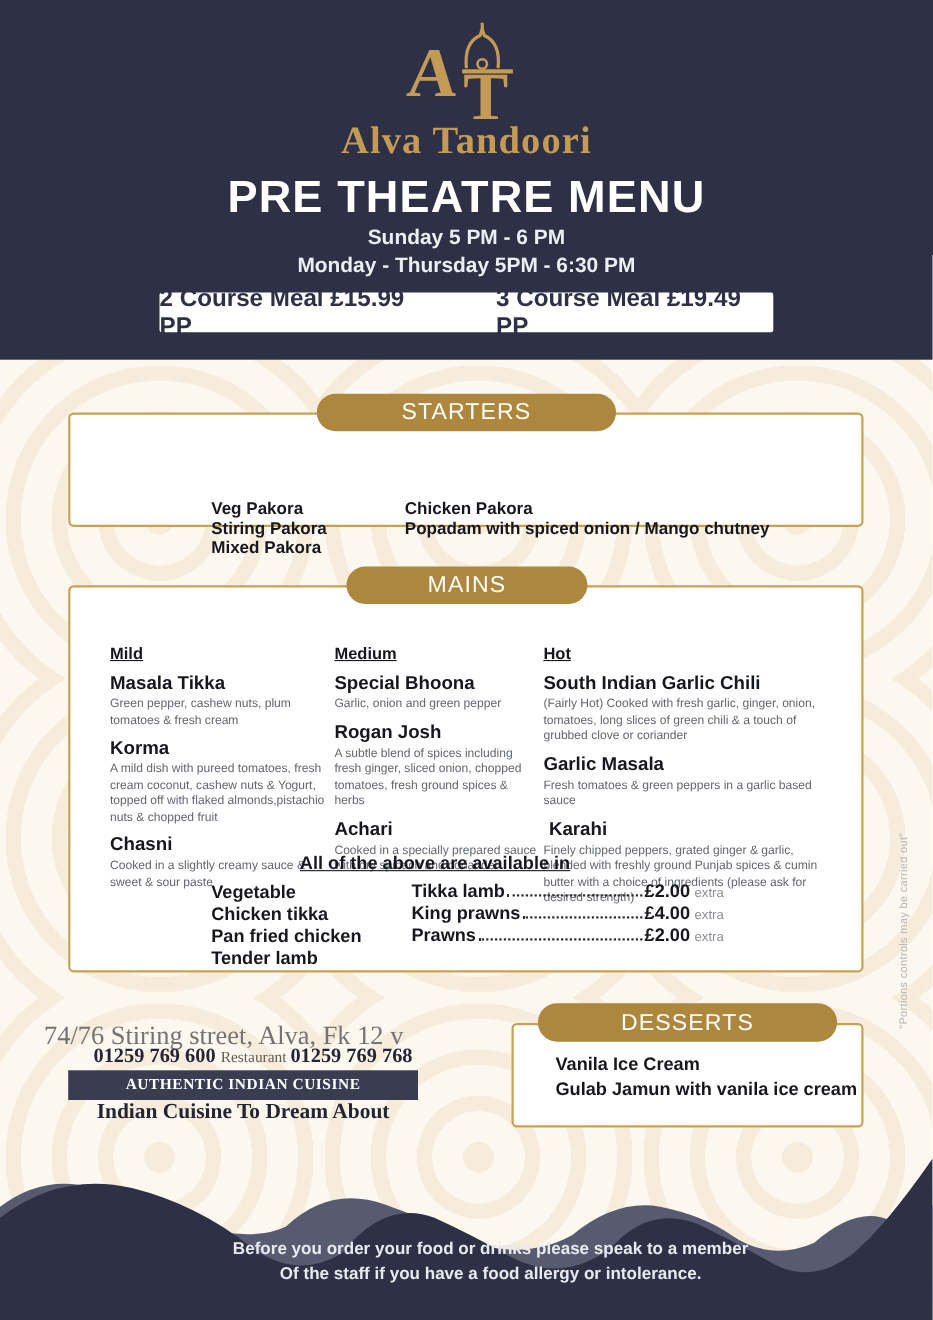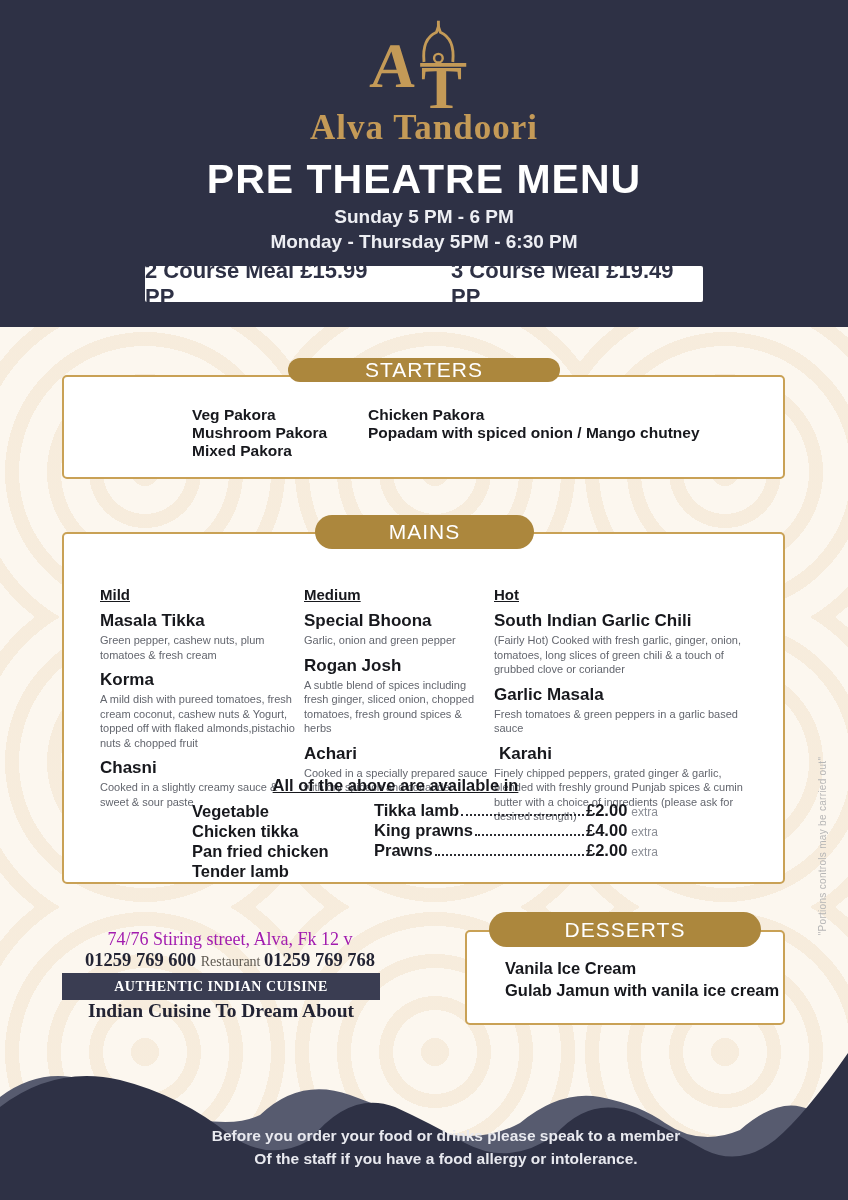--- a/index.html
+++ b/index.html
@@ -39,22 +39,22 @@
   .pill {
     position:absolute; background:#AC873D; color:#ffffff; border-radius:20px;
     display:flex; align-items:center; justify-content:center;
     font-size:21px; letter-spacing:1px; z-index:3;
   }
   .box {
     position:absolute; background:#ffffff; border:2px solid #C9A155;
     border-radius:5px; z-index:2;
   }
   .starters-box { left:62px; top:375px; width:723px; height:104px; }
-  .starters-pill { left:288px; top:358px; width:272px; height:24px; }
-  .st-col { position:absolute; z-index:4; font-size:15.5px; font-weight:600; color:#17181D; line-height:18px; }
+  .starters-pill { left:288px; top:358px; width:272px; height:34px; }
+  .st-col { position:absolute; z-index:4; font-size:15.5px; font-weight:600; color:#17181D; line-height:18px;margin-top:48px; }
   .st-col1 { left:192px; top:406px; }
   .st-col2 { left:368px; top:406px; }
 
   .mains-box { left:62px; top:532px; width:723px; height:352px; }
   .mains-pill { left:315px; top:515px; width:219px; height:34px; }
   .mains-note {
     position:absolute; left:87px; top:558px; width:670px; z-index:4;
     font-size:13.5px; font-weight:600; color:#17181D;
   }
   .mcol { position:absolute; top:586px; z-index:4; }
@@ -73,22 +73,22 @@
     position:absolute; left:192px; top:801px; z-index:4;
     font-size:16.5px; font-weight:600; color:#17181D; line-height:20px;
   }
   .avail-extras { position:absolute; left:374px; top:801px; width:284px; z-index:4; }
   .extra-row { display:flex; align-items:baseline; height:20px; font-size:16.5px; font-weight:600; color:#17181D; }
   .leader { flex:1; border-bottom:2px dotted #2A2B31; margin:0 2px 3px 2px; }
   .extra-sfx { font-size:12px; font-weight:400; color:#8B8E96; margin-left:4px; }
 
   
   .addr1 {
-    position:absolute; left:40px; top:929px; width:380px; text-align:center;
-    font-family:"Liberation Serif", serif; font-size:18px; color:#a21caf; z-index:4;
+    position:absolute; left:40px; top:929px; width:380px; 
+    font-family:"Liberation Serif", serif; font-size:24px; color:#737373; z-index:4;
   }
   .addr2 {
     position:absolute; left:40px; top:950px; width:380px; text-align:center;
     font-family:"Liberation Serif", serif; font-size:18.5px; font-weight:bold; color:#232434; z-index:4;
   }
   .addr2 .plabel { font-weight:normal; font-size:14px; color:#5F5A52; }
   .cuisine-banner {
     position:absolute; left:62px; top:973px; width:318px; height:27px; z-index:4;
     background:#3A3D52; color:#ffffff; display:flex; align-items:center; justify-content:center;
     font-family:"Liberation Serif", serif; font-weight:bold; font-size:14px; letter-spacing:.5px;
@@ -146,21 +146,21 @@
     <div class="deal-bar">
       <span>2 Course Meal £15.99 PP</span>
       <span>3 Course Meal £19.49 PP</span>
     </div>
   </div>
 
   <div class="box starters-box"></div>
   <div class="pill starters-pill">STARTERS</div>
   <div class="st-col st-col1">
     <div>Veg Pakora</div>
-    <div>Mushroom Pakora</div>
+    <div>Stiring Pakora</div>
     <div>Mixed Pakora</div>
   </div>
   <div class="st-col st-col2">
     <div>Chicken Pakora</div>
     <div>Popadam with spiced onion / Mango chutney</div>
   </div>
 
   <div class="box mains-box"></div>
   <div class="pill mains-pill">MAINS</div>
 

